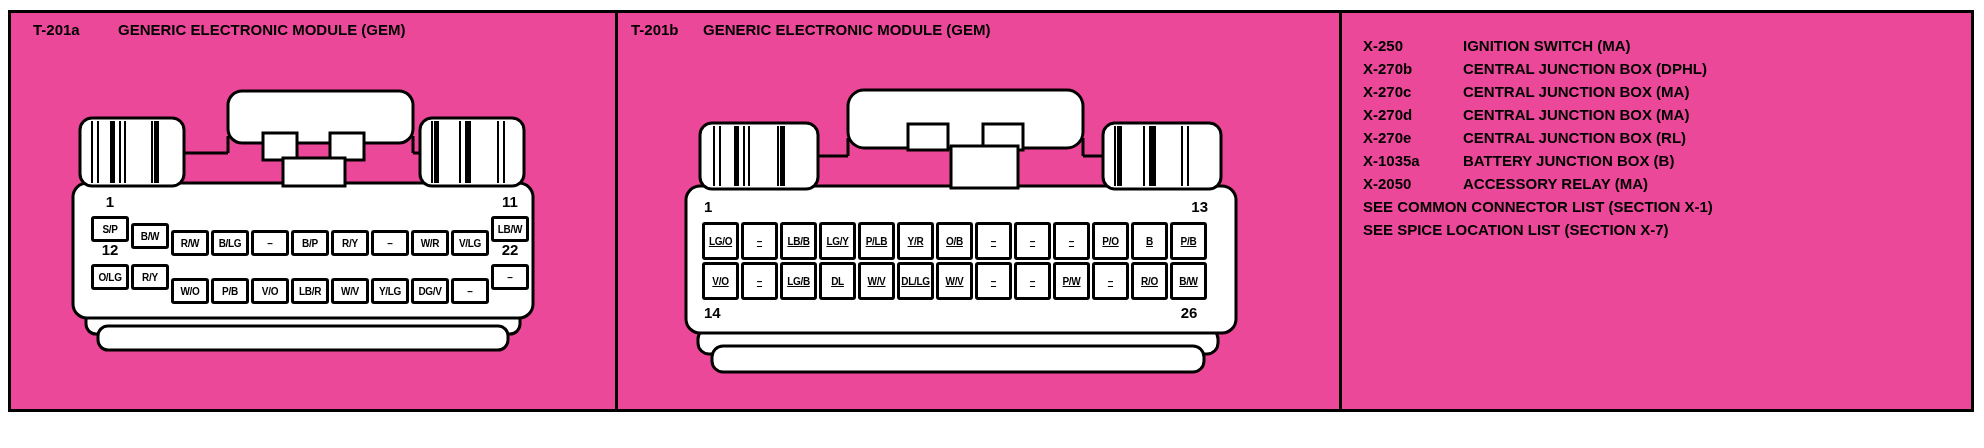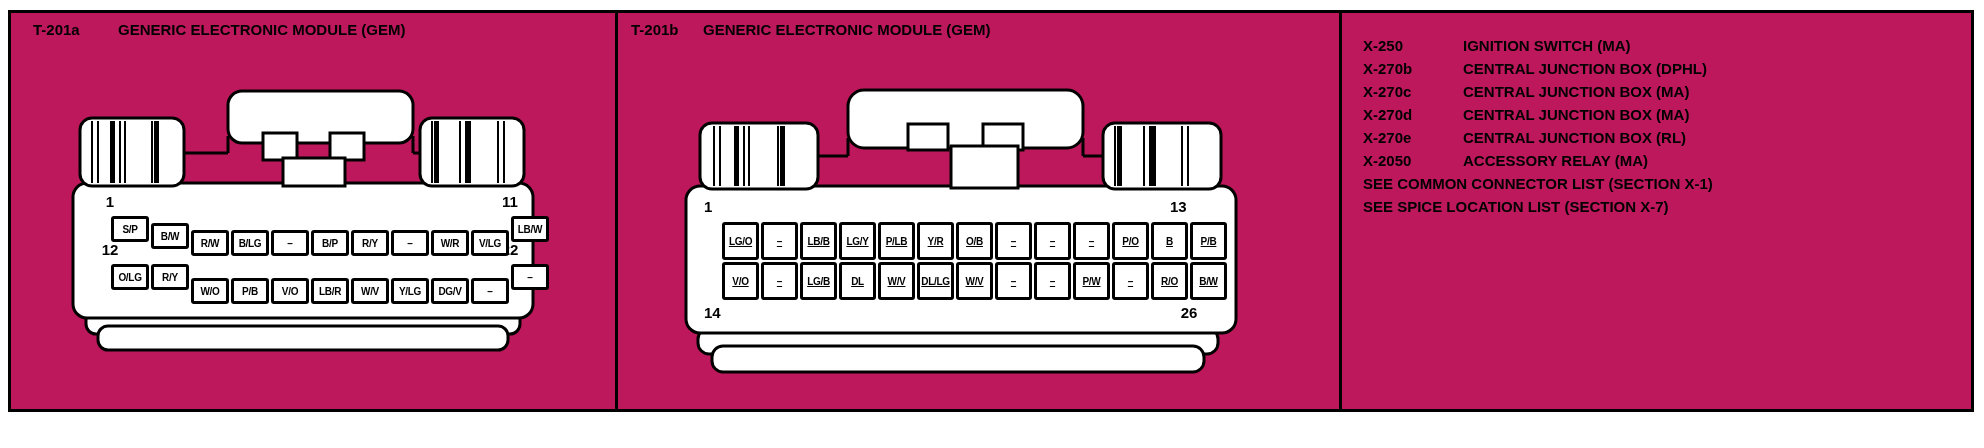--- a/index.html
+++ b/index.html
@@ -1,24 +1,24 @@
 <!DOCTYPE html>
 <html><head>
 <meta charset="utf-8">
 <style>
   * { margin:0; padding:0; box-sizing:border-box; }
   html,body { width:1984px; height:448px; background:#ffffff; overflow:hidden;
               font-family:"Liberation Sans", sans-serif; color:#000; }
   .frame { position:absolute; left:8px; top:10px; width:1966px; height:402px;
-           border:3px solid #000; background:#be185d; }
+           border:3px solid #000; background:#ec4899; }
   .divider { position:absolute; top:0; width:3px; height:100%; background:#000; }
   .hdr { position:absolute; top:8px; font-size:15px; font-weight:bold; white-space:nowrap; }
   .conn { position:absolute; }
   .conn svg { position:absolute; left:0; top:0; }
-  .pinrow { position:absolute; display:flex; gap:2px;margin-left:20px; }
+  .pinrow { position:absolute; display:flex; gap:2px; }
   .pin { position:relative; background:#fff; border:3px solid #000; border-radius:3px;
          display:flex; align-items:center; justify-content:center;
          font-size:10px; font-weight:bold; letter-spacing:-0.3px; white-space:nowrap; }
   .conn-a .pin { width:38px; height:26px; }
   .conn-b .pin { width:37px; height:38px;text-decoration:underline; }
   .pinnum { position:absolute; font-size:15px; font-weight:bold; width:38px; text-align:center; }
   .legend { position:absolute; left:1352px; top:23px; display:flex; flex-direction:column; gap:4px;justify-content:center; }
   .legend-row { display:flex; font-size:15px; font-weight:bold; line-height:19px; white-space:nowrap; }
   .legend-code { width:100px; flex:0 0 100px; }
   .legend-note { font-size:15px; font-weight:bold; line-height:19px; white-space:nowrap; }
@@ -105,21 +105,21 @@
         <rect x="273" y="58" width="67" height="42"></rect>
       </g>
       <g stroke="#000000">
         <path d="M36,38 V98 M42,38 V98 M60,38 V98 M66,38 V98 M71,38 V98 M100,38 V98 M106,38 V98" stroke-width="2"></path>
         <path d="M58,38 V98 M104,38 V98" stroke-width="4"></path>
         <path d="M437,38 V98 M443,38 V98 M466,38 V98 M472,38 V98 M477,38 V98 M504,38 V98 M510,38 V98" stroke-width="2"></path>
         <path d="M441,38 V98 M475,38 V98" stroke-width="4"></path>
       </g>
     </svg>
     <span class="pinnum" style="left:26px;  top:110px; text-align:left;">1</span>
-    <span class="pinnum" style="left:492px; top:110px; text-align:left;">13</span>
+    <span class="pinnum" style="left:492px; top:110px; text-align:right;">13</span>
     <span class="pinnum" style="left:26px;  top:216px; text-align:left;">14</span>
     <span class="pinnum" style="left:492px; top:216px; text-align:center;">26</span>
     <div class="pinrow" style="left:24px; top:134px;">
         <div class="pin">LG/O</div>
         <div class="pin">–</div>
         <div class="pin">LB/B</div>
         <div class="pin">LG/Y</div>
         <div class="pin">P/LB</div>
         <div class="pin">Y/R</div>
         <div class="pin">O/B</div>
@@ -162,20 +162,24 @@
     </div>
     <div class="legend-row">
       <span class="legend-code">X-270d</span>
       <span class="legend-label">CENTRAL JUNCTION BOX (MA)</span>
     </div>
     <div class="legend-row">
       <span class="legend-code">X-270e</span>
       <span class="legend-label">CENTRAL JUNCTION BOX (RL)</span>
     </div>
     <div class="legend-row">
+      <span class="legend-code">X-1035a</span>
+      <span class="legend-label">BATTERY JUNCTION BOX (B)</span>
+    </div>
+    <div class="legend-row">
       <span class="legend-code">X-2050</span>
       <span class="legend-label">ACCESSORY RELAY (MA)</span>
     </div>
     <div class="legend-note">SEE COMMON CONNECTOR LIST (SECTION X-1)</div>
     <div class="legend-note">SEE SPICE LOCATION LIST (SECTION X-7)</div>
   </div>
 
 </div>
 
 </body></html>

